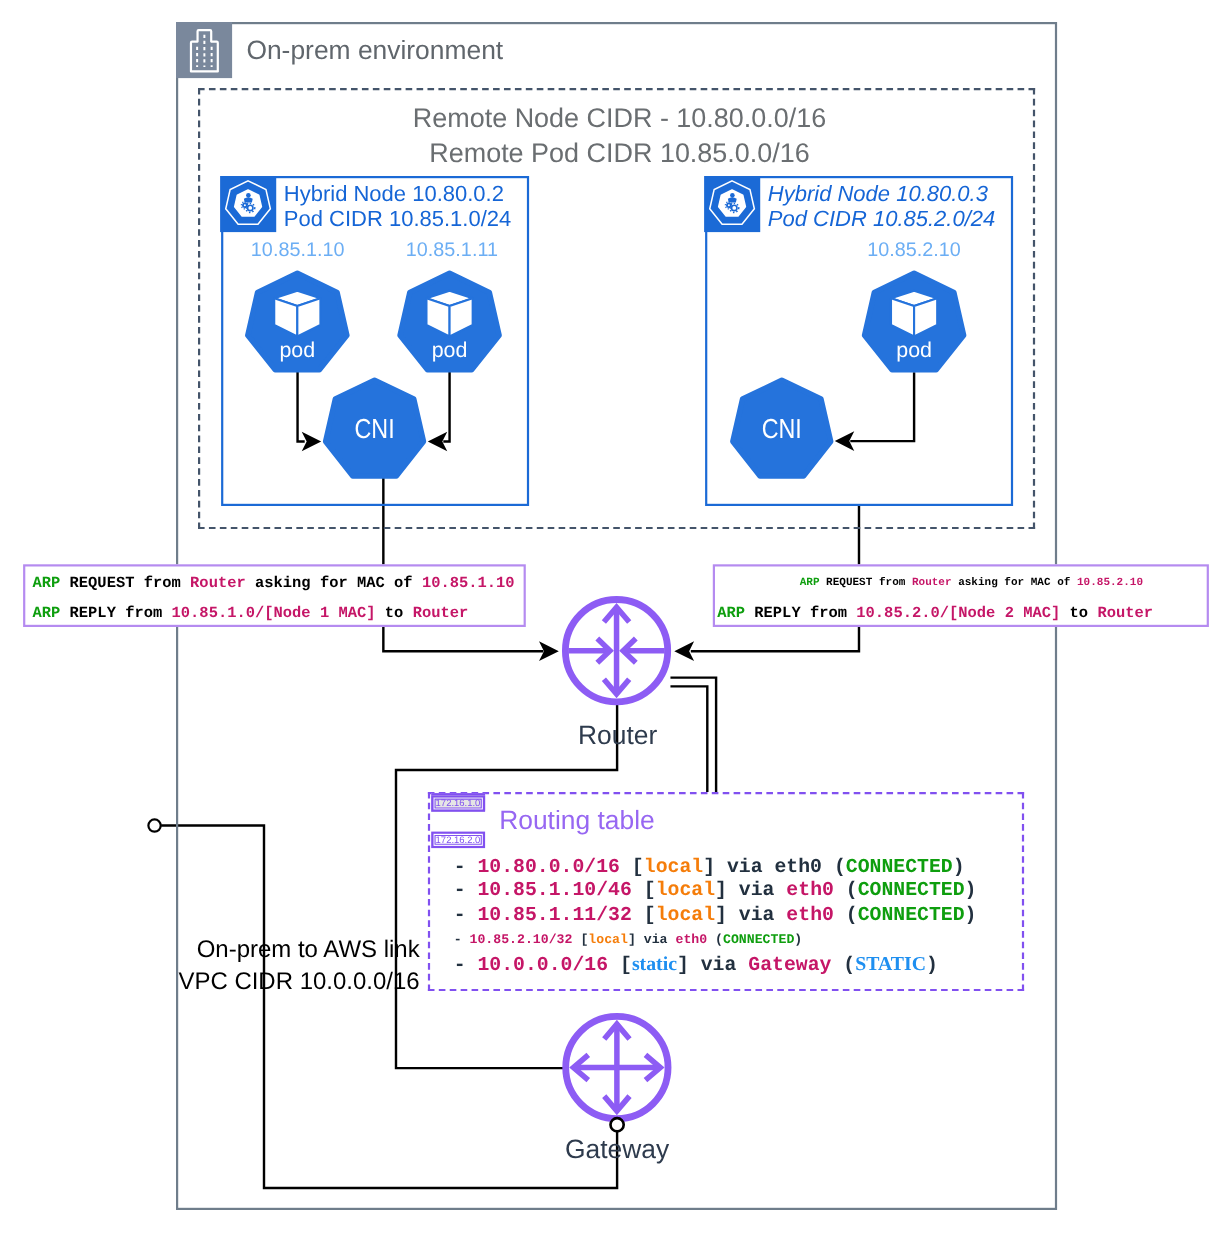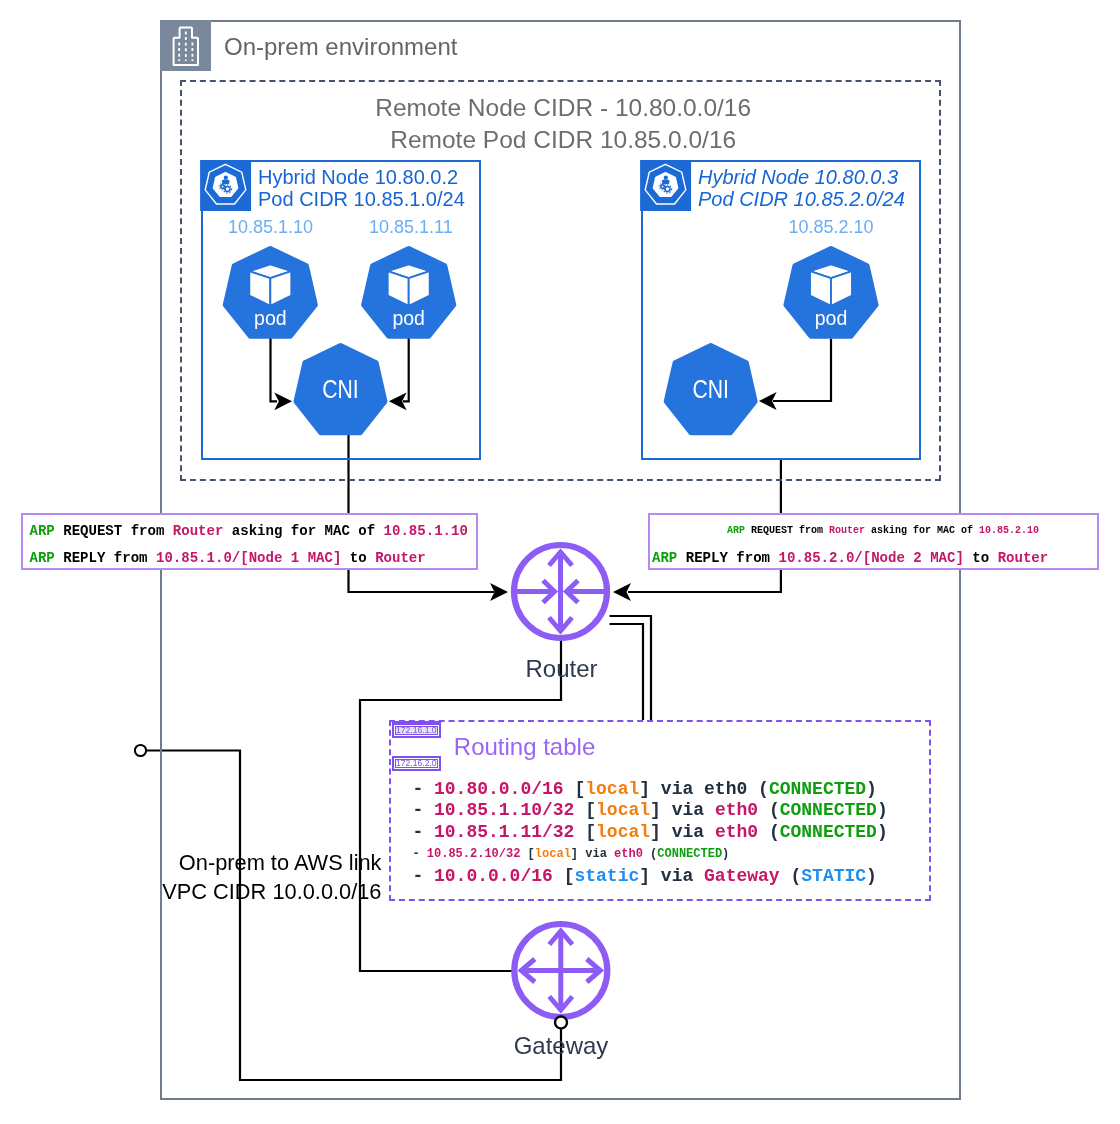--- a/index.html
+++ b/index.html
@@ -1,19 +1,19 @@
 <!DOCTYPE html>
 <html><head>
 <meta charset="utf-8">
 <style>
 html,body{margin:0;padding:0;background:#fff;}
 #page{position:relative;width:1120px;height:1124px;font-family:"Liberation Sans",sans-serif;overflow:hidden;background:#fff;}
 .abs{position:absolute;}
 .mono{font-family:"Liberation Mono",monospace;font-weight:bold;white-space:pre;}
-.g{color:#0E9E0E;} .m{color:#C51667;} .o{color:#F57D0A;} .b{color:#1E8FF0;} .n{color:#22303F;}
+.g{color:#0E9E0E;} .m{color:#C51667;} .o{color:#F57D0A;} .b{color:#1E8FF0;font-family:Liberation Serif, serif;} .n{color:#22303F;}
 </style>
 </head>
 <body>
 <div id="page">
 <svg class="abs" style="left:0;top:0" width="1120" height="1124">
   <g stroke="#000" stroke-width="2.2" fill="none">
     <path d="M348.5,432 L348.5,592 L494,592"></path>
     <path d="M780.9,460 L780.9,592 L628,592"></path>
     <path d="M561,640 L561,700 L360,700 L360,971 L512,971"></path>
     <path d="M609.5,616 L651,616 L651,720"></path>
@@ -56,21 +56,21 @@
 <div class="abs" style="left:461px;top:1033.6px;width:200px;font-size:24px;line-height:1;color:#2E3B4D;text-align:center;">Gateway</div>
 <div class="abs" style="left:81.5px;top:849.4px;width:300px;font-size:21.8px;line-height:28.7px;color:#000;text-align:right;">On-prem to AWS link<br>VPC CIDR 10.0.0.0/16</div>
 <div class="abs" style="left:453.8px;top:735px;font-size:24px;line-height:1;color:#9767F2;">Routing table</div>
 
 <div class="abs mono" style="left:29.5px;top:523.6px;font-size:14.05px;line-height:14.05px;"><span class="g">ARP</span><span> REQUEST from </span><span class="m">Router</span><span> asking for MAC of </span><span class="m">10.85.1.10</span></div>
 <div class="abs mono" style="left:29.5px;top:551.1px;font-size:14.05px;line-height:14.05px;font-family:Liberation Mono, monospace;"><span class="g">ARP</span><span> REPLY from </span><span class="m">10.85.1.0/[Node 1 MAC]</span><span> to </span><span class="m">Router</span></div>
 <div class="abs mono" style="left:684px;top:523.6px;font-size:10px;line-height:14.05px;margin-left:43px;"><span class="g">ARP</span><span> REQUEST from </span><span class="m">Router</span><span> asking for MAC of </span><span class="m">10.85.2.10</span></div>
 <div class="abs mono" style="left:652px;top:551.1px;font-size:14.05px;line-height:14.05px;"><span class="g">ARP</span><span> REPLY from </span><span class="m">10.85.2.0/[Node 2 MAC]</span><span> to </span><span class="m">Router</span></div>
 
 <div class="abs mono" style="left:412.4px;top:779.7px;font-size:18px;line-height:18px;"><span class="n">- </span><span class="m">10.80.0.0/16</span><span class="n"> [</span><span class="o">local</span><span class="n">] via eth0 (</span><span class="g">CONNECTED</span><span class="n">)</span></div>
-<div class="abs mono" style="left:412.4px;top:801.4px;font-size:18px;line-height:18px;"><span class="n">- </span><span class="m">10.85.1.10/32</span><span class="n"> [</span><span class="o">local</span><span class="n">] via </span><span class="m">eth0</span><span class="n"> (</span><span class="g">CONNECTED</span><span class="n">)</span></div>
+<div class="abs mono" style="left:412.4px;top:801.4px;font-size:18px;line-height:18px;"><span class="n">- </span><span class="m">10.85.1.10/46</span><span class="n"> [</span><span class="o">local</span><span class="n">] via </span><span class="m">eth0</span><span class="n"> (</span><span class="g">CONNECTED</span><span class="n">)</span></div>
 <div class="abs mono" style="left:412.4px;top:823.2px;font-size:18px;line-height:18px;"><span class="n">- </span><span class="m">10.85.1.11/32</span><span class="n"> [</span><span class="o">local</span><span class="n">] via </span><span class="m">eth0</span><span class="n"> (</span><span class="g">CONNECTED</span><span class="n">)</span></div>
 <div class="abs mono" style="left:412.4px;top:844.9px;font-size:12px;line-height:18px;"><span class="n">- </span><span class="m">10.85.2.10/32</span><span class="n"> [</span><span class="o">local</span><span class="n">] via </span><span class="m">eth0</span><span class="n"> (</span><span class="g">CONNECTED</span><span class="n">)</span></div>
 <div class="abs mono" style="left:412.4px;top:866.6px;font-size:18px;line-height:18px;"><span class="n">- </span><span class="m">10.0.0.0/16</span><span class="n"> [</span><span class="b">static</span><span class="n">] via </span><span class="m">Gateway</span><span class="n"> (</span><span class="b">STATIC</span><span class="n">)</span></div>
 
 <svg class="abs" style="left:0;top:0" width="1120" height="1124">
 
   <g transform="translate(560.5,591.5)">
     <circle r="46.5" fill="#fff" stroke="#8D5CF4" stroke-width="6.2"></circle>
     <g stroke="#8D5CF4" stroke-width="5" fill="none" stroke-linejoin="miter">
       <path d="M0,-38 L0,38"></path>

